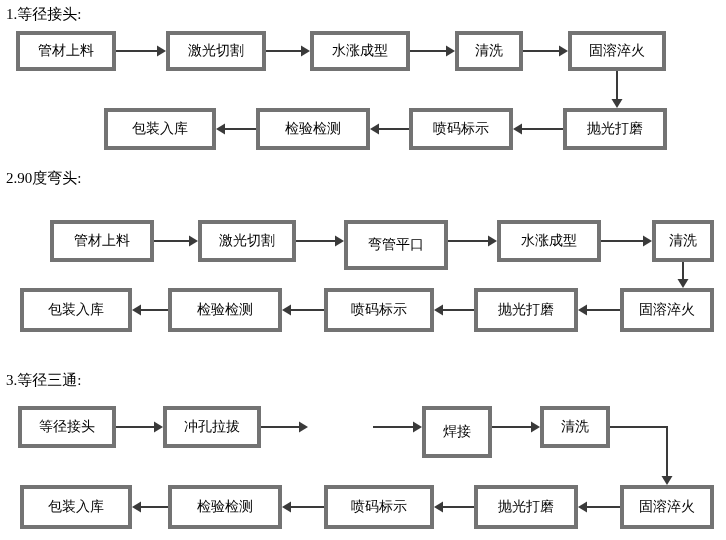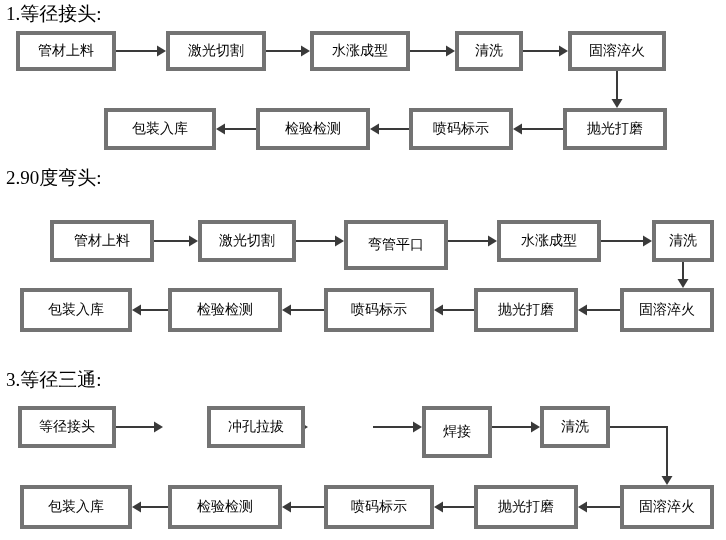--- a/index.html
+++ b/index.html
@@ -17,21 +17,21 @@
     overflow: hidden;
   }
   #canvas {
     position: relative;
     width: 726px;
     height: 540px;
   }
   .section-title {
     position: absolute;
     font-family: "Liberation Serif", "DejaVu Serif", serif;
-    font-size: 19px;
+    font-size: 15px;
     line-height: 16px;
     color: #000000;
     white-space: nowrap;
     letter-spacing: 0px;
   }
   .node {
     position: absolute;
     box-sizing: border-box;
     border: 4px solid #737373;
     background: #ffffff;
@@ -191,21 +191,21 @@
     <div class="node" style="left: 344px; top: 220px; width: 104px; height: 50px;">弯管平口</div>
     <div class="node" style="left: 497px; top: 220px; width: 104px; height: 42px;">水涨成型</div>
     <div class="node" style="left: 652px; top: 220px; width: 62px; height: 42px;">清洗</div>
     <div class="node" style="left: 620px; top: 288px; width: 94px; height: 44px;">固溶淬火</div>
     <div class="node" style="left: 474px; top: 288px; width: 104px; height: 44px;">抛光打磨</div>
     <div class="node" style="left: 324px; top: 288px; width: 110px; height: 44px;">喷码标示</div>
     <div class="node" style="left: 168px; top: 288px; width: 114px; height: 44px;">检验检测</div>
     <div class="node" style="left: 20px; top: 288px; width: 112px; height: 44px;">包装入库</div>
     <div class="section-title" style="left: 6px; top: 372px;">3.等径三通:</div>
     <div class="node" style="left: 18px; top: 406px; width: 98px; height: 42px;">等径接头</div>
-    <div class="node" style="left: 163px; top: 406px; width: 98px; height: 42px; margin-left: 44px;">冲孔拉拔</div>
+    <div class="node" style="left: 163px; top: 406px; width: 98px; height: 42px;">冲孔拉拔</div>
     <div class="node" style="left: 422px; top: 406px; width: 70px; height: 52px;">焊接</div>
     <div class="node" style="left: 540px; top: 406px; width: 70px; height: 42px;">清洗</div>
     <div class="node" style="left: 620px; top: 485px; width: 94px; height: 44px;">固溶淬火</div>
     <div class="node" style="left: 474px; top: 485px; width: 104px; height: 44px;">抛光打磨</div>
     <div class="node" style="left: 324px; top: 485px; width: 110px; height: 44px;">喷码标示</div>
     <div class="node" style="left: 168px; top: 485px; width: 114px; height: 44px;">检验检测</div>
     <div class="node" style="left: 20px; top: 485px; width: 112px; height: 44px;">包装入库</div>
   </div>
 
 </body></html>

